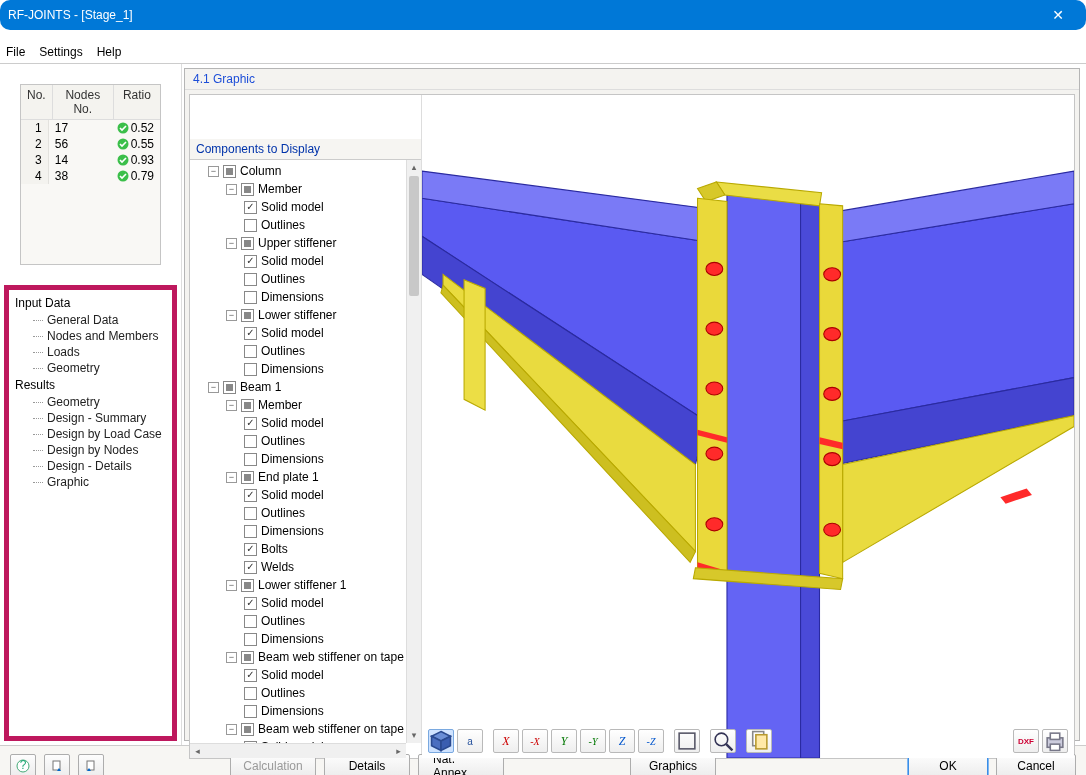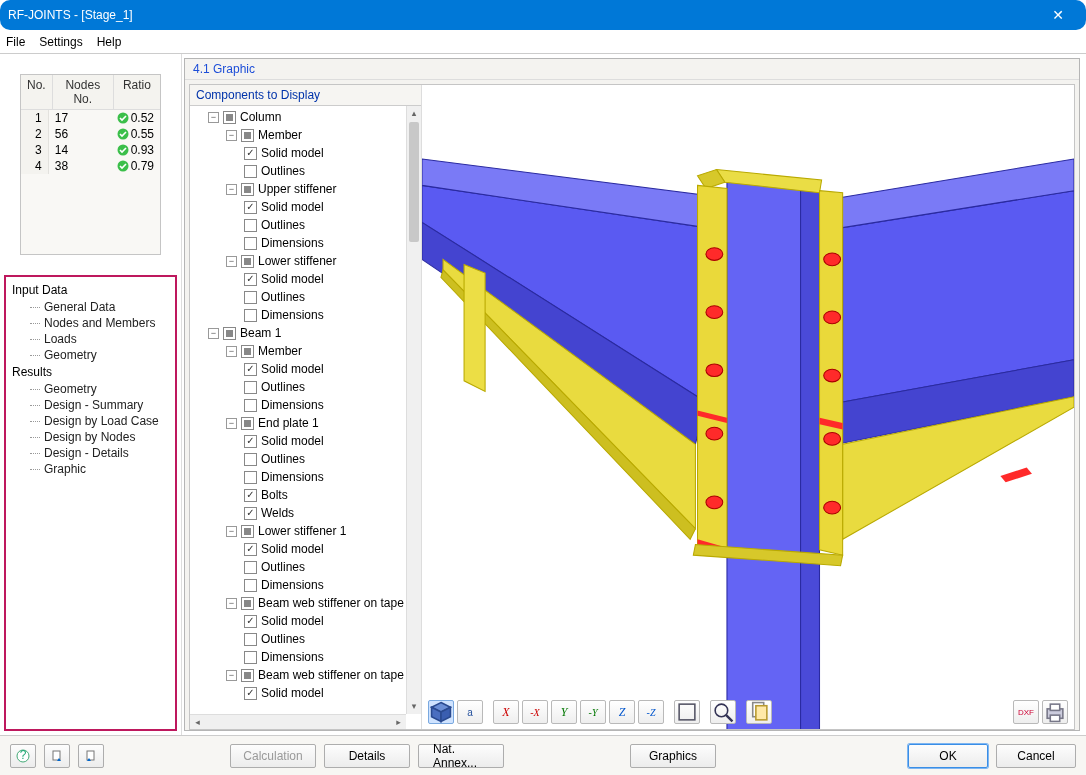--- a/index.html
+++ b/index.html
@@ -2,21 +2,21 @@
 <html><head>
 <meta charset="utf-8">
 <style>
 * { box-sizing: border-box; margin: 0; padding: 0; font-family: "Segoe UI", Tahoma, sans-serif; font-size: 12px; }
 html, body { width: 1086px; height: 775px; overflow: hidden; background: #fff; }
 
 .titlebar { height: 30px; background: #0078d7; color: #fff; display: flex; align-items: center; padding: 0 8px; border-radius: 10px; }
 .titlebar .title { flex: 1; }
 .titlebar .close { width: 40px; text-align: center; font-size: 14px; }
 
-.menubar { height: 24px; background: #fff; border-bottom: 1px solid #ccc; display: flex; align-items: center; padding: 0 6px; gap: 14px; }
+.menubar { height: 24px; background: #fff; border-bottom: 1px solid #ccc; display: flex; align-items: center; padding: 0 6px; gap: 14px; margin-top: 10px; }
 .menubar span { cursor: default; }
 
 .main { display: flex; height: calc(775px - 30px - 24px - 40px); }
 
 .leftcol { width: 182px; display: flex; flex-direction: column; border-right: 1px solid #ddd; }
 
 .leftbox { border: 1px solid #c5c5c5; margin: 20px; background: #f9f8f5; }
 
 .gridhdr { display: flex; background: #f4f3ef; border-bottom: 1px solid #ddd; }
 .gridhdr div { padding: 3px 6px; border-right: 1px solid #ddd; color: #333; }
@@ -26,31 +26,31 @@
 .col-rt { width: 58px; text-align: center; }
 
 .gridbody .row { display: flex; }
 .gridbody .row div { padding: 1px 6px; }
 .gridbody .c-no { width: 32px; text-align: right; background: #f4f3ef; border-right: 1px solid #e3e2de; }
 .gridbody .c-nd { width: 76px; text-align: left; }
 .gridbody .c-rt { width: 58px; text-align: right; display: flex; align-items: center; justify-content: flex-end; gap: 2px; }
 .okicon { width: 12px; height: 12px; display: inline-block; }
 .okicon svg { width: 12px; height: 12px; }
 
-.navtree { flex: 1; border: 2px solid #be185d; margin: 4px; margin-top: 0; padding: 4px 2px; background: #fff; overflow: hidden; }
+.navtree { flex: 1; border: 5px solid #be185d; margin: 4px; margin-top: 0; padding: 4px 2px; background: #fff; overflow: hidden; }
 .navtree .hdr { font-weight: normal; padding: 2px 4px; }
 .navtree .item { padding: 1px 4px 1px 22px; color: #222; }
 .navtree .item::before { content: ""; display: inline-block; width: 10px; border-top: 1px dotted #999; margin-right: 4px; vertical-align: middle; }
 
 .center { flex: 1; display: flex; flex-direction: column; border: 1px solid #b5b5b5; margin: 4px 6px 4px 2px; background: #f4f3f0; }
 .center-hdr { padding: 3px 8px; color: #1d4ed8; border-bottom: 1px solid #ddd; }
 .center-body { flex: 1; display: flex; background: #fff; margin: 4px; border: 1px solid #c5c5c5; }
 
 .ctree-wrap { width: 232px; display: flex; flex-direction: column; border-right: 1px solid #ddd; }
-.ctree-title { color: #0033aa; padding: 3px 6px; border-bottom: 1px solid #ccc; background: #f6f5f2; }
+.ctree-title { color: #0033aa; padding: 3px 6px; border-bottom: 1px solid #ccc; background: #f6f5f2; margin-top: 44px; }
 .ctree { flex: 1; overflow: hidden; position: relative; padding: 2px 0 2px 4px; }
 .ctree .scroll { position: absolute; right: 0; top: 0; bottom: 15px; width: 15px; background: #f0f0f0; border-left: 1px solid #ddd; }
 .ctree .scroll .thumb { position: absolute; left: 2px; right: 2px; top: 16px; height: 120px; background: #c8c8c8; border-radius: 2px; }
 .ctree .scroll .arr { position: absolute; left: 0; right: 0; height: 15px; text-align: center; color: #666; font-size: 9px; line-height: 15px; }
 .ctree .hscroll { position: absolute; left: 0; right: 15px; bottom: 0; height: 15px; background: #f0f0f0; border-top: 1px solid #ddd; }
 .ctree .hscroll .arr { position: absolute; top: 0; bottom: 0; width: 15px; text-align: center; color: #666; font-size: 9px; line-height: 15px; }
 
 .tnode { display: flex; align-items: center; gap: 4px; padding: 0 2px; line-height: 18px; white-space: nowrap; }
 .tnode .exp { width: 11px; height: 11px; border: 1px solid #999; text-align: center; line-height: 8px; font-size: 9px; color: #555; background: #fff; }
 .tnode .chk { width: 13px; height: 13px; border: 1px solid #888; background: #fff; display: inline-flex; align-items: center; justify-content: center; font-size: 10px; color: #333; }
@@ -433,21 +433,21 @@
             </div>
           <div class="sep"></div>
           <div class="btn">
               <svg width="14" height="14" viewBox="0 0 14 14">
                 <rect x="3" y="1" width="7" height="9" fill="#fff" stroke="#888"></rect>
                 <rect x="5" y="3" width="7" height="9" fill="#ffe9a8" stroke="#b89a30"></rect>
               </svg>
             </div>
           <div class="spacer"></div>
           <div class="btn">
-              <span style="font-size:8px;color:#c03;font-weight:normal">DXF</span>
+              <span style="font-size:8px;color:#c03;font-weight:bold">DXF</span>
             </div>
           <div class="btn">
               <svg width="14" height="14" viewBox="0 0 14 14">
                 <rect x="2" y="5" width="10" height="6" fill="#ccd" stroke="#778"></rect>
                 <rect x="4" y="2" width="6" height="4" fill="#fff" stroke="#778"></rect>
                 <rect x="4" y="9" width="6" height="4" fill="#fff" stroke="#778"></rect>
               </svg>
             </div>
         </div>
       </div>

